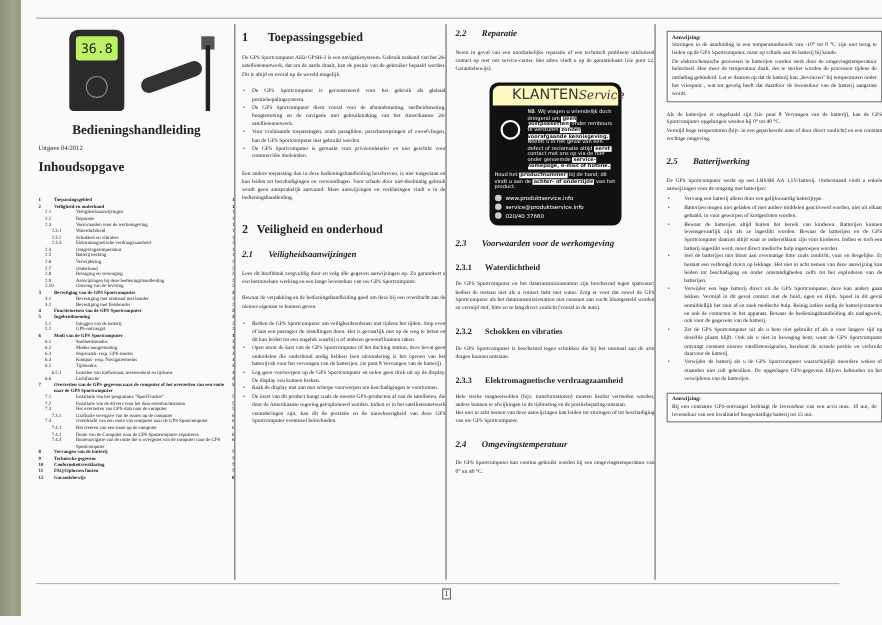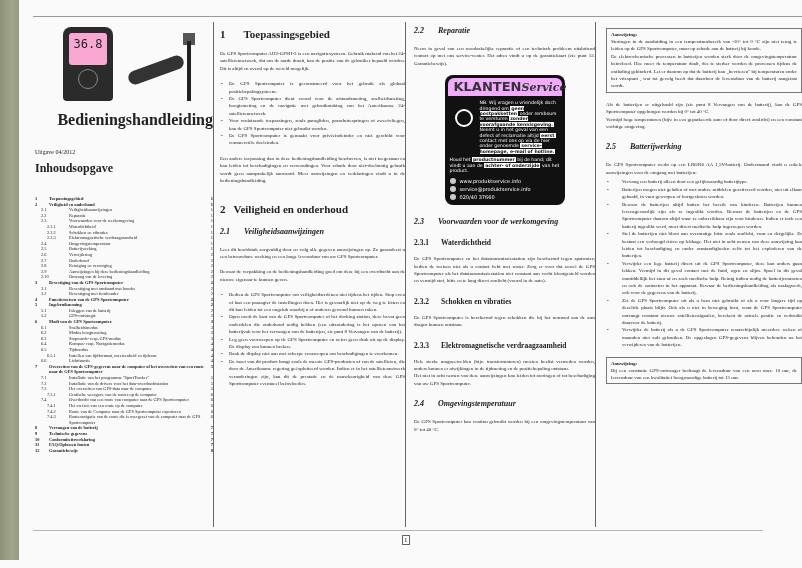--- a/index.html
+++ b/index.html
@@ -9,26 +9,26 @@
   .top-rule { position: absolute; left: 33px; top: 16px; width: 770px; height: 1px; background: #9a9a9a; }
   .bottom-rule { position: absolute; left: 33px; top: 530px; width: 730px; height: 1px; background: #b5b5b5; }
   .col { position: absolute; top: 22px; height: 505px; }
   .col1 { left: 35px; width: 178px; }
   .col2 { left: 225px; width: 180px; border-left: 1px solid #666; padding-left: 6px; left: 213px; width: 192px; }
   .col3 { left: 405px; width: 190px; border-left: 1px solid #666; padding-left: 8px; }
   .col4 { left: 595px; width: 207px; border-left: 1px solid #666; padding-left: 10px; }
   .doc-title { text-align: center; font-weight: bold; font-size: 11px; margin-top: 6px; }
   .product-img { position: relative; height: 82px; margin: 3px 0 4px 0; }
   .device { position: absolute; left: 28px; top: 2px; width: 50px; height: 74px; background: #2b2b2b; border-radius: 8px 8px 4px 4px; }
-  .device .screen { position: absolute; left: 6px; top: 6px; width: 38px; height: 32px; background: #f9a8d4; border-radius: 3px; font-family: "DejaVu Sans Mono", monospace; font-size: 12px; color: #222; text-align: center; line-height: 22px; }
+  .device .screen { position: absolute; left: 6px; top: 6px; width: 38px; height: 22px; background: #bef264; border-radius: 3px; font-family: "DejaVu Sans Mono", monospace; font-size: 12px; color: #222; text-align: center; line-height: 22px; }
   .device .globe { position: absolute; left: 15px; top: 42px; width: 20px; height: 20px; border: 1px solid #888; border-radius: 50%; }
   .sensor { position: absolute; left: 92px; top: 38px; width: 58px; height: 14px; background: #333; border-radius: 8px; transform: rotate(-20deg); }
   .cable { position: absolute; left: 152px; top: 16px; width: 4px; height: 60px; background: #222; }
   .usb { position: absolute; left: 148px; top: 8px; width: 12px; height: 12px; background: #555; }
-  .manual-title { text-align: right; font-weight: bold; font-size: 16px; margin-bottom: 20px; }
+  .manual-title { text-align: center; font-weight: bold; font-size: 12px; margin-bottom: 6px; }
   .edition { font-size: 6px; margin-bottom: 6px; }
   .toc-title { font-weight: bold; font-size: 12px; margin-bottom: 20px; }
   .toc-row { display: flex; font-size: 4.4px; line-height: 5.6px; }
   .toc-row .n { width: 14px; flex: none; }
   .toc-row.l2 .n { padding-left: 6px; width: 28px; }
   .toc-row.l3 .n { padding-left: 12px; width: 28px; }
   .toc-row .t { flex: 1; }
   .toc-row.l2 .t, .toc-row.l3 .t { padding-left: 6px; }
   .toc-row .p { width: 8px; text-align: right; flex: none; }
   .toc-row.l1 { font-weight: bold; }
@@ -38,21 +38,21 @@
   .h1big { font-size: 11px; font-weight: bold; margin: 18px 0 6px 0; display: flex; gap: 8px; }
   p { font-size: 5px; line-height: 7.4px; text-align: justify; margin-bottom: 8px; }
   ul { list-style: none; margin-bottom: 8px; }
   li { font-size: 5px; line-height: 7.4px; text-align: justify; padding-left: 9px; position: relative; }
   li::before { content: "•"; position: absolute; left: 1px; }
   .col4 li { padding-left: 16px; }
   .note { border: 1px solid #777; padding: 2px 4px; margin: 6px 0 8px 0; }
   .note .nt { font-weight: bold; font-size: 5px; line-height: 7px; }
   .note p { margin-bottom: 0; }
   .service { margin: 6px auto 8px auto; width: 120px; height: 130px; background: #111; color: #fff; border-radius: 8px; font-family: "DejaVu Sans", sans-serif; position: relative; padding: 5px; }
-  .service .brand { background: #f0abfc; color: #333; height: 18px; margin: -2px -2px 4px -2px; border-radius: 6px 6px 0 0; font-weight: bold; font-size: 13px; line-height: 18px; padding-left: 6px; }
+  .service .brand { background: #fef9c3; color: #333; height: 18px; margin: -2px -2px 4px -2px; border-radius: 6px 6px 0 0; font-weight: normal; font-size: 13px; line-height: 18px; padding-left: 18px; }
   .service .brand i { font-family: "DejaVu Serif", serif; font-size: 11px; }
   .service .nb { font-size: 4.6px; line-height: 5.4px; margin-left: 30px; }
   .service .nb b, .service .keep b { background: #fff; color: #111; padding: 0 1px; }
   .service .icon-box { position: absolute; left: 10px; top: 34px; width: 18px; height: 18px; border: 2px solid #fff; border-radius: 50%; }
   .service .keep { font-size: 4.6px; line-height: 5.4px; margin-top: 3px; }
   .service .contact { font-size: 5px; line-height: 8px; margin-top: 3px; }
   .service .contact span.ic { display: inline-block; width: 6px; height: 6px; border-radius: 50%; background: #ccc; margin-right: 4px; vertical-align: middle; }
   .page-number { position: absolute; left: 402px; top: 535px; font-size: 7px; border: 1px solid #666; padding: 0 1px; line-height: 8px; }
 </style>
 </head>

